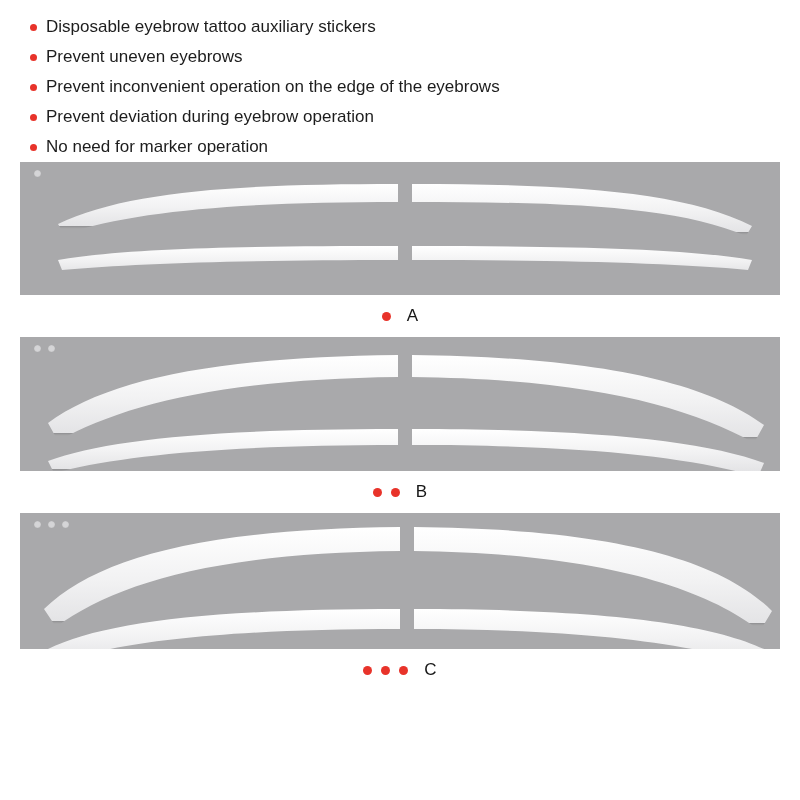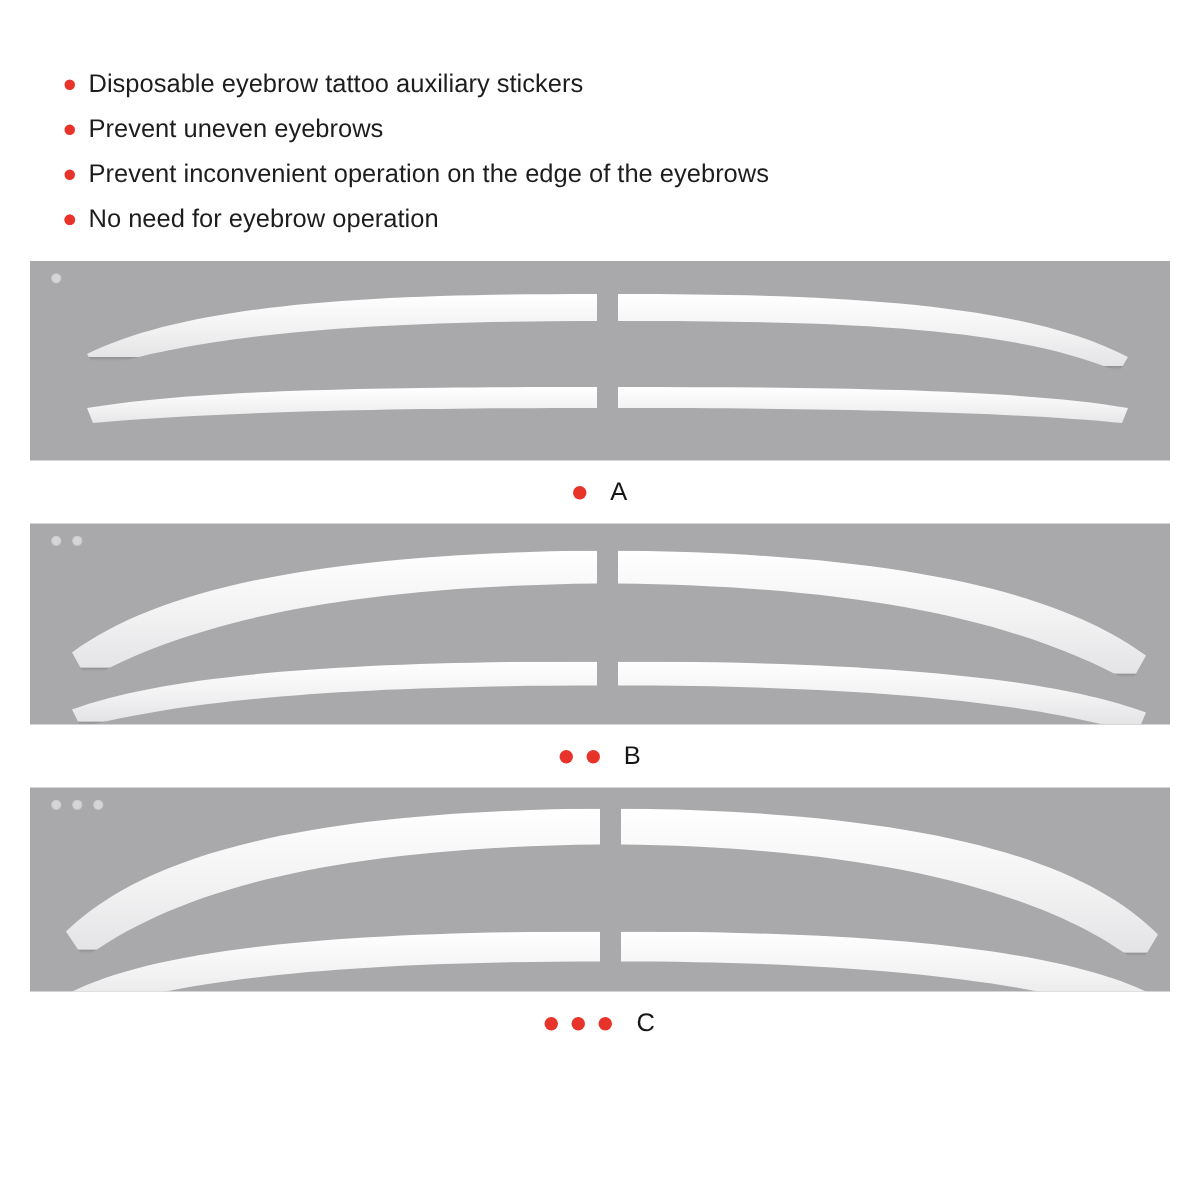--- a/index.html
+++ b/index.html
@@ -11,23 +11,23 @@
     width: 800px;
     height: 800px;
     font-family: "Liberation Sans", sans-serif;
     color: #1a1a1a;
     overflow: hidden;
     position: relative;
   }
 
   
   .features {
-    padding: 28px 0 0 30px;
+    padding: 12px 0 0 30px;
     list-style: none;
-    margin: 13px;
+    margin: 0;
   }
   .features li {
     position: relative;
     font-size: 17px;
     line-height: 30px;
     color: #1d1d1d;
     padding-left: 16px;
     white-space: nowrap;
   }
   .bullet-dot {
@@ -169,24 +169,25 @@
   <li>
     <span class="bullet-dot"></span>
     <span>Prevent uneven eyebrows</span>
   </li>
   <li>
     <span class="bullet-dot"></span>
     <span>Prevent inconvenient operation on the edge of the eyebrows</span>
   </li>
   <li>
     <span class="bullet-dot"></span>
-  </li>
-  <li>
-    <span class="bullet-dot"></span>
-    <span>No need for eyebrow operation</span>
+    <span>Prevent deviation during eyebrow operation</span>
+  </li>
+  <li>
+    <span class="bullet-dot"></span>
+    <span>No need for marker operation</span>
   </li>
 </ul>
 
 <div class="panel-block">
   <div class="panel a">
     <div class="holes">
       <span class="hole"></span>
     </div>
     <div class="strip s1"></div>
     <div class="strip s2"></div>

